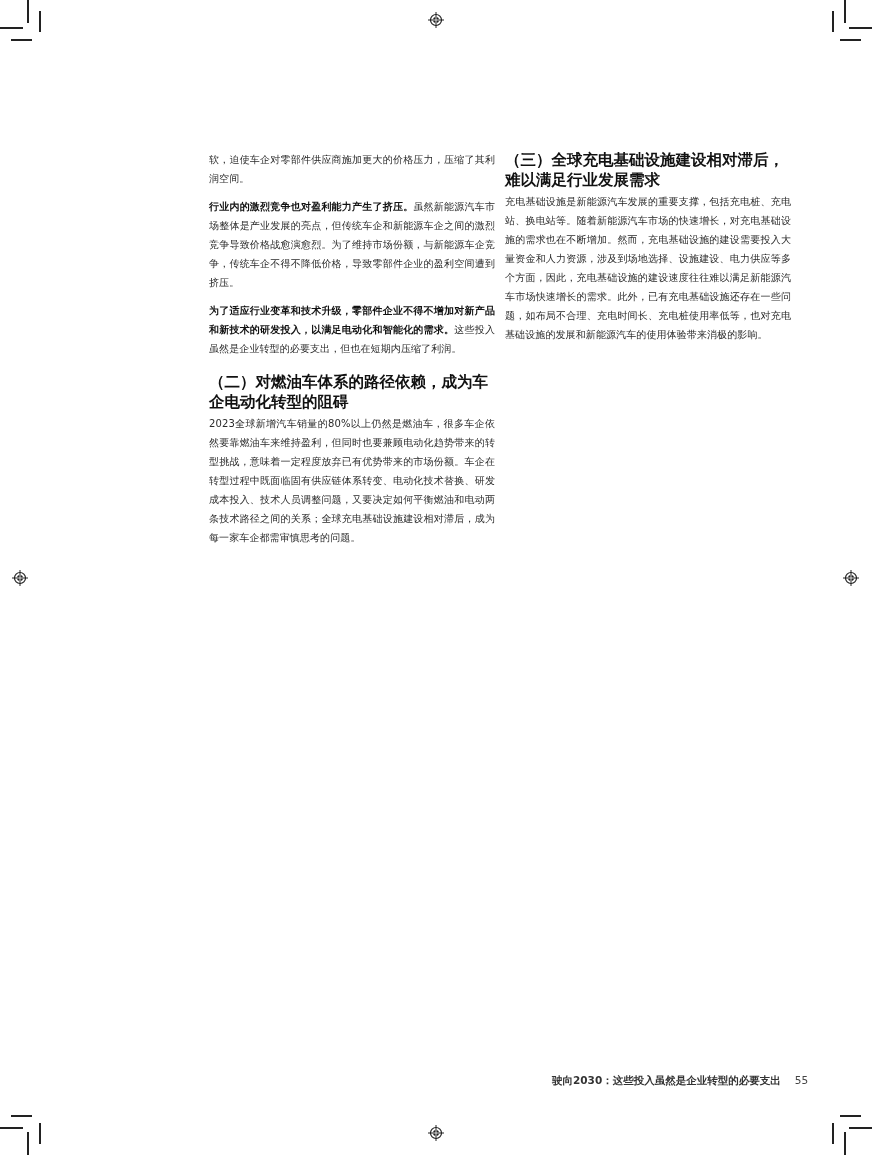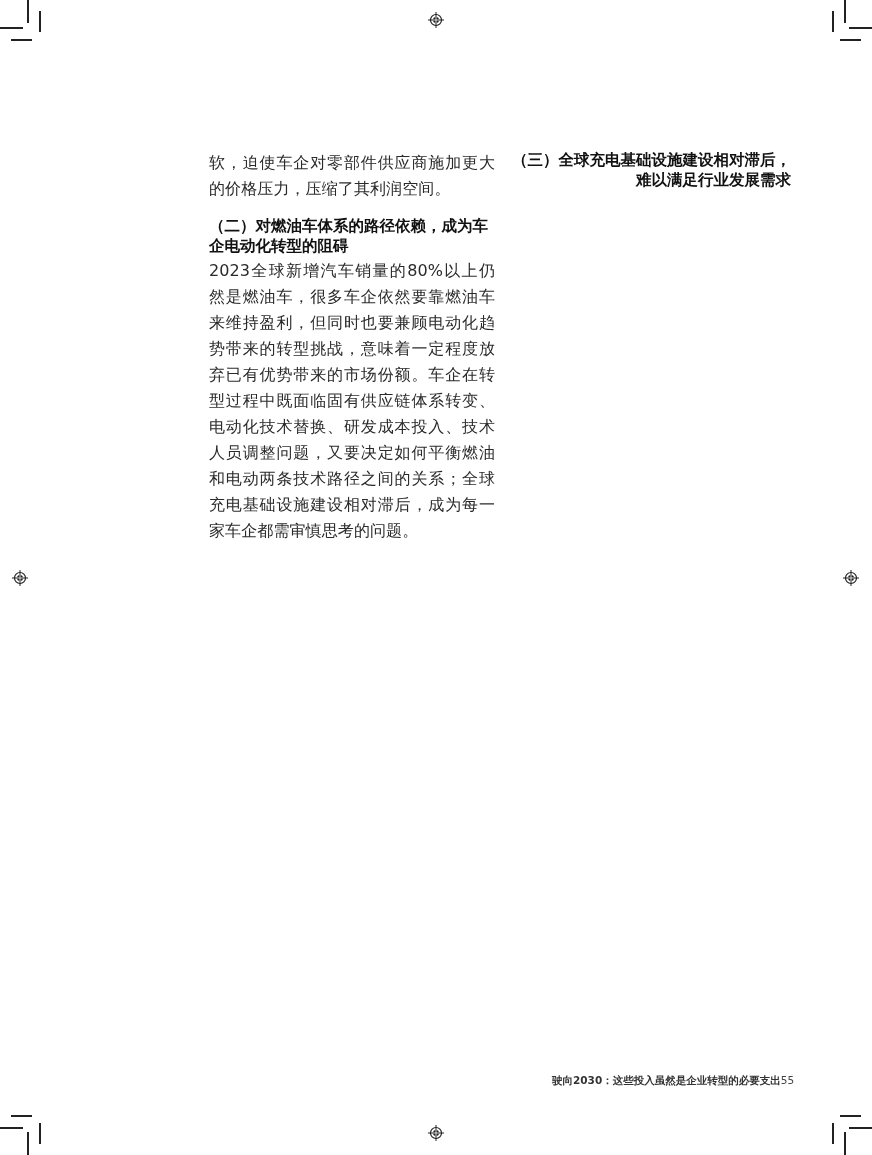--- a/index.html
+++ b/index.html
@@ -3,27 +3,27 @@
 <meta charset="utf-8">
 <style>
   html, body { margin: 0; padding: 0; background: #ffffff; }
   body { width: 872px; height: 1155px; position: relative; overflow: hidden;
          font-family: "DejaVu Sans", "Liberation Sans", sans-serif; color: #222; }
   .mark { position: absolute; background: #222; }
   .reg { position: absolute; width: 16px; height: 16px; }
   .col { position: absolute; top: 150px; width: 286px; }
   .col.left { left: 209px; }
   .col.right { left: 505px; }
-  p { margin: 0 0 9px 0; font-size: 16px; line-height: 26px; letter-spacing: 0.1px;
+  p { margin: 0 0 9px 0; font-size: 10px; line-height: 19px; letter-spacing: 0.1px;
       color: #2a2a2a; text-align: justify; }
   p b { font-weight: bold; color: #111; }
   h3 { margin: 14px 0 2px 0; font-size: 15.5px; line-height: 20px; font-weight: bold; color: #111; }
-  h3.first { margin-top: 0; text-align: right; }
+  h3.first { margin-top: 0; }
   .footer { position: absolute; top: 1074px; left: 552px; font-size: 10.5px; color: #333; font-weight: bold; white-space: nowrap; }
-  .footer .num { font-weight: normal; color: #444; }
+  .footer .num { font-weight: normal; margin-left: 14px; color: #444; }
 </style>
 </head>
 <body>
 
 <div class="mark" style="left:27px;top:0;width:1.5px;height:23px;"></div>
 <div class="mark" style="left:39px;top:11px;width:1.5px;height:21px;"></div>
 <div class="mark" style="left:0;top:27px;width:23px;height:1.5px;"></div>
 <div class="mark" style="left:11px;top:39px;width:21px;height:1.5px;"></div>
 
 <div class="mark" style="left:844px;top:0;width:1.5px;height:23px;"></div>
@@ -70,25 +70,32 @@
   <circle cx="8" cy="8" r="3" fill="#222"></circle>
   <line x1="8" y1="0" x2="8" y2="16" stroke="#222" stroke-width="1"></line>
   <line x1="0" y1="8" x2="16" y2="8" stroke="#222" stroke-width="1"></line>
   <line x1="8" y1="5" x2="8" y2="11" stroke="#fff" stroke-width="0.8"></line>
   <line x1="5" y1="8" x2="11" y2="8" stroke="#fff" stroke-width="0.8"></line>
 </svg>
 
 <div class="col left">
   <p>软，迫使车企对零部件供应商施加更大的价格压力，压缩了其利润空间。</p>
 
+  <p>
+    <b>行业内的激烈竞争也对盈利能力产生了挤压。</b><span>虽然新能源汽车市场整体是产业发展的亮点，但传统车企和新能源车企之间的激烈竞争导致价格战愈演愈烈。为了维持市场份额，与新能源车企竞争，传统车企不得不降低价格，导致零部件企业的盈利空间遭到挤压。</span>
+  </p>
+  <p>
+    <b>为了适应行业变革和技术升级，零部件企业不得不增加对新产品和新技术的研发投入，以满足电动化和智能化的需求。</b><span>这些投入虽然是企业转型的必要支出，但也在短期内压缩了利润。</span>
+  </p>
 
   <h3>（二）对燃油车体系的路径依赖，成为车企电动化转型的阻碍</h3>
   <p>2023全球新增汽车销量的80%以上仍然是燃油车，很多车企依然要靠燃油车来维持盈利，但同时也要兼顾电动化趋势带来的转型挑战，意味着一定程度放弃已有优势带来的市场份额。车企在转型过程中既面临固有供应链体系转变、电动化技术替换、研发成本投入、技术人员调整问题，又要决定如何平衡燃油和电动两条技术路径之间的关系；全球充电基础设施建设相对滞后，成为每一家车企都需审慎思考的问题。</p>
 </div>
 
 <div class="col right">
   <h3 class="first">（三）全球充电基础设施建设相对滞后，难以满足行业发展需求</h3>
+  <p>充电基础设施是新能源汽车发展的重要支撑，包括充电桩、充电站、换电站等。随着新能源汽车市场的快速增长，对充电基础设施的需求也在不断增加。然而，充电基础设施的建设需要投入大量资金和人力资源，涉及到场地选择、设施建设、电力供应等多个方面，因此，充电基础设施的建设速度往往难以满足新能源汽车市场快速增长的需求。此外，已有充电基础设施还存在一些问题，如布局不合理、充电时间长、充电桩使用率低等，也对充电基础设施的发展和新能源汽车的使用体验带来消极的影响。</p>
 
 </div>
 
 <div class="footer">
   <span>驶向2030：这些投入虽然是企业转型的必要支出</span><span class="num">55</span>
 </div>
 
 </body></html>

